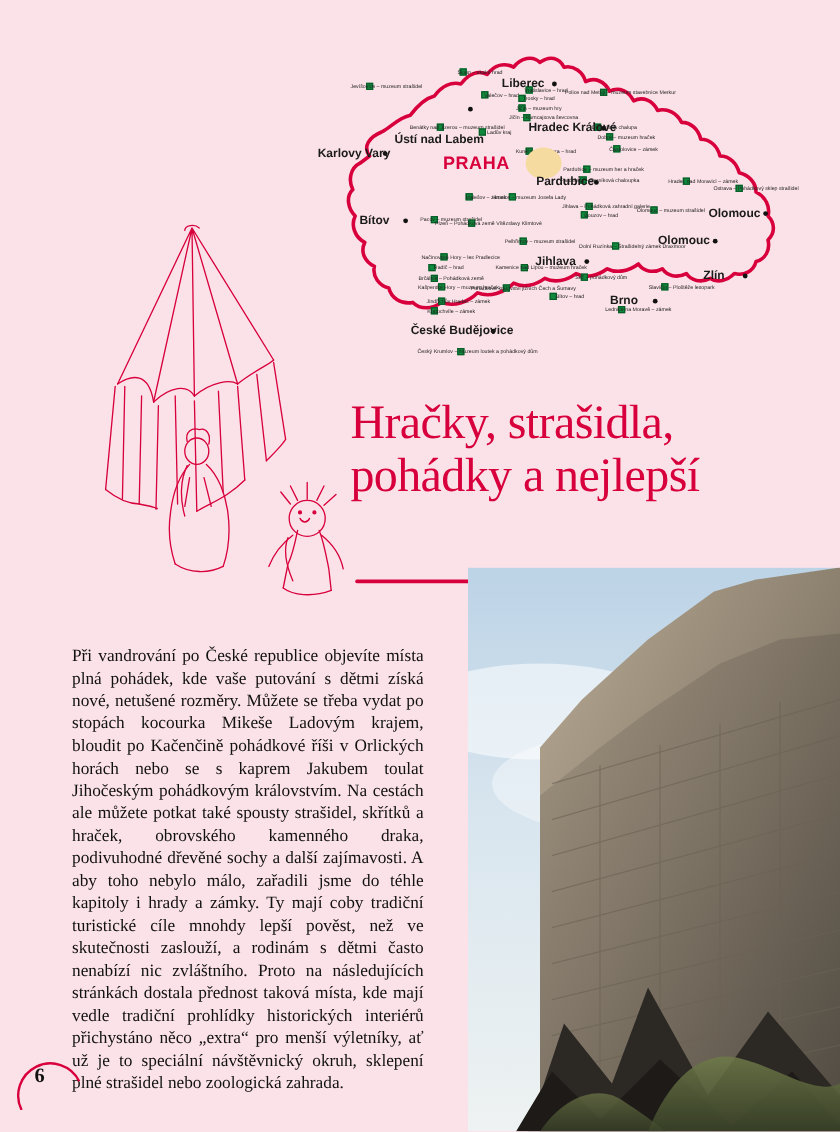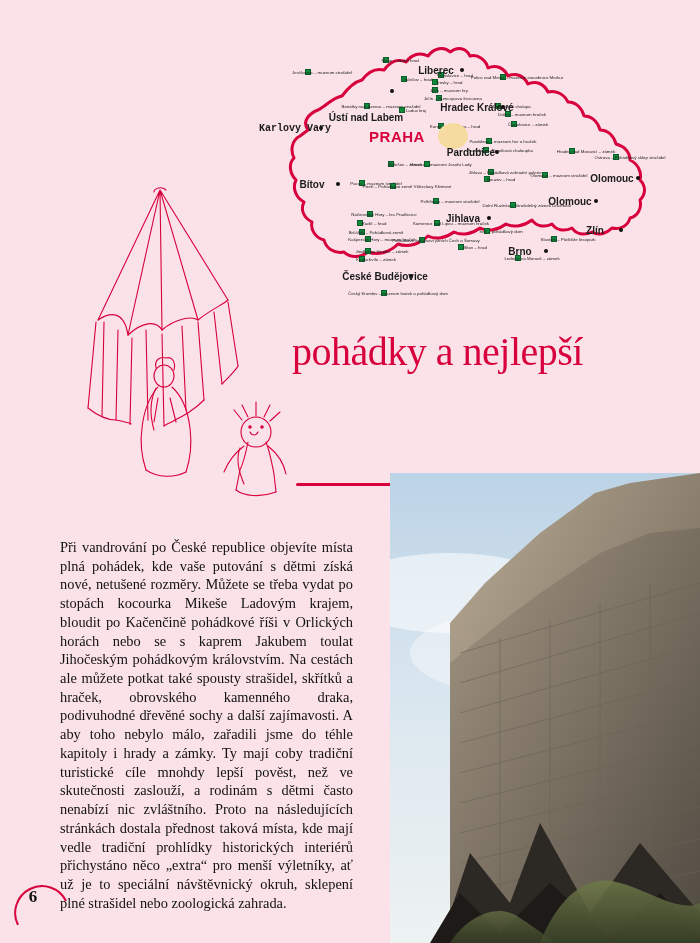--- a/index.html
+++ b/index.html
@@ -186,21 +186,21 @@
         <div class="map-label poi" style="left: 148px; top: 275px;">Český Krumlov – muzeum loutek a pohádkový dům</div>
         <div class="praha-blob" style="left: 203px; top: 118px;"></div>
         <div class="map-label city big" style="left: 147px; top: 118px;">PRAHA</div>
         <div class="city-dot" style="left: 212px; top: 52px;"></div>
         <div class="map-label city" style="left: 186px; top: 52px;">Liberec</div>
         <div class="city-dot" style="left: 142px; top: 73px;"></div>
         <div class="map-label city" style="left: 116px; top: 83px; margin-top: 16px;">Ústí nad Labem</div>
         <div class="city-dot" style="left: 253px; top: 89px;"></div>
         <div class="map-label city" style="left: 227px; top: 89px;">Hradec Králové</div>
         <div class="city-dot" style="left: 71px; top: 110px;"></div>
-        <div class="map-label city" style="left: 45px; top: 110px; font-family: Liberation Mono, monospace;">Karlovy Vary</div>
+        <div class="map-label city" style="left: 45px; top: 110px;">Karlovy Vary</div>
         <div class="city-dot" style="left: 247px; top: 134px;"></div>
         <div class="map-label city" style="left: 221px; top: 134px;">Pardubice</div>
         <div class="city-dot" style="left: 88px; top: 166px;"></div>
         <div class="map-label city" style="left: 62px; top: 166px;">Bítov</div>
         <div class="city-dot" style="left: 239px; top: 200px;"></div>
         <div class="map-label city" style="left: 213px; top: 200px;">Jihlava</div>
         <div class="city-dot" style="left: 346px; top: 183px;"></div>
         <div class="map-label city" style="left: 320px; top: 183px;">Olomouc</div>
         <div class="city-dot" style="left: 388px; top: 160px;"></div>
         <div class="map-label city" style="left: 362px; top: 160px;">Olomouc</div>
@@ -243,20 +243,21 @@
       <ellipse cx="106" cy="206" rx="10" ry="11"></ellipse>
       <path d="M98,198 C96,190 102,186 108,188 C114,186 118,192 116,200"></path>
       <path d="M100,217 C92,226 86,240 84,258 C82,272 84,288 88,300"></path>
       <path d="M114,217 C124,226 130,242 132,258 C134,274 132,290 128,302"></path>
       <path d="M88,300 C100,308 116,308 128,302"></path>
       <path d="M100,228 L96,252 M112,228 L118,252"></path>
     </g>
   </svg>
 
   <div class="headline">
+    <div>Hračky, strašidla,</div>
     <div>pohádky a nejlepší</div>
   </div>
   <div class="rule"></div>
 
   <svg class="photo" viewBox="0 0 310 470" preserveAspectRatio="none">
     <defs>
       <linearGradient id="sky" x1="0" y1="0" x2="0" y2="1">
         <stop offset="0%" stop-color="#bcd3e6"></stop>
         <stop offset="45%" stop-color="#d9e6ef"></stop>
         <stop offset="100%" stop-color="#eef2f2"></stop>

